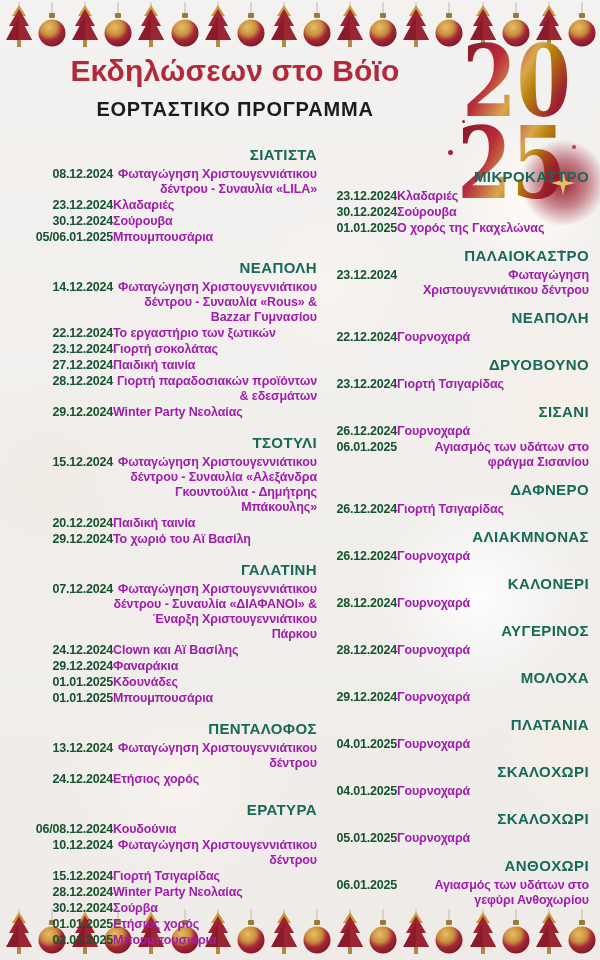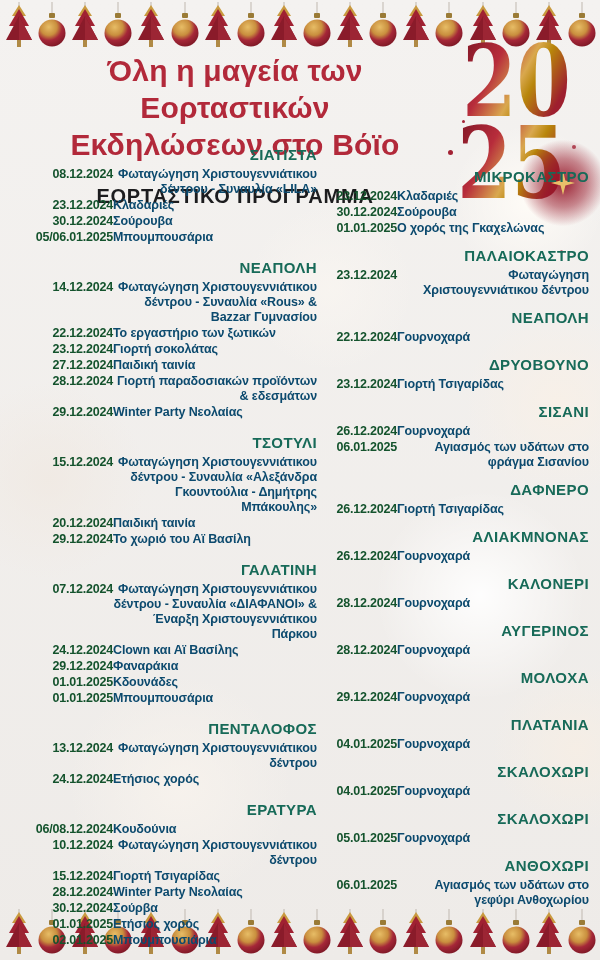--- a/index.html
+++ b/index.html
@@ -28,21 +28,21 @@
   #border-bottom { bottom:3px; }
   .motif { display:block; }
 
   #title-block {
     position:absolute; left:15px; top:52px; width:440px; text-align:center;
   }
   #title-block .title-line {
     color:#b2293a; font-weight:bold; font-size:30px; line-height:37px; letter-spacing:.2px;
   }
   #subtitle {
-    margin-top:22px; color:#1c1c1e; font-weight:bold; font-size:20px; letter-spacing:.8px;
+    margin-top:9px; color:#1c1c1e; font-weight:bold; font-size:20px; letter-spacing:.8px;
   }
 
   #year-badge { position:absolute; left:440px; top:40px; width:160px; height:200px; }
   .year-digits {
     position:absolute;
     font-family:"DejaVu Serif", serif; font-weight:bold;
     font-size:100px; line-height:.78;
     transform:scaleX(.78);
     background:linear-gradient(125deg,#8e1c2b 8%,#b72c3b 30%,#d9a84e 52%,#b8860b 62%,#9e1f2f 85%);
     -webkit-background-clip:text; background-clip:text;
@@ -70,21 +70,21 @@
     color:#176a58; font-weight:bold; font-size:15px; line-height:17px;
     letter-spacing:.4px; margin-bottom:4px;
   }
   .row { display:flex; margin-bottom:1px; }
   .date {
     flex:0 0 86px; color:#14532d; font-weight:bold; font-size:12.5px;
     line-height:15px; letter-spacing:-.2px;
   }
   #col-right .date { flex:0 0 74px; }
   .event {
-    color:#0c4a6e; font-weight:bold; font-size:12.5px; line-height:15px; letter-spacing:-.1px;
+    color:#a21caf; font-weight:bold; font-size:12.5px; line-height:15px; letter-spacing:-.1px;
   }
   .hidden-defs { position:absolute; width:0; height:0; }
 </style>
 </head>
 <body>
 
 <svg class="hidden-defs" aria-hidden="true">
   <defs>
     <radialGradient id="ballGrad" cx="38%" cy="28%" r="80%">
       <stop offset="0%" stop-color="#e7bd66"></stop>
@@ -328,21 +328,20 @@
         <rect x="13" y="38" width="4" height="7" fill="#b08a45"></rect>
       </svg></span>
     <span class="motif"><svg width="28" height="47" viewBox="0 0 28 47">
         <line x1="14" y1="0" x2="14" y2="12" stroke="#c8c2ba" stroke-width="1.2"></line>
         <rect x="11" y="11" width="6" height="5" rx="1" fill="#9a7b36"></rect>
         <circle cx="14" cy="31" r="13.5" fill="url(#ballGrad)"></circle>
       </svg></span>
   </div>
 
 <div id="title-block">
-  <div class="title-line">Όλη η μαγεία των Εορταστικών</div>
   <div class="title-line">Εκδηλώσεων στο Βόϊο</div>
   <div id="subtitle">ΕΟΡΤΑΣΤΙΚΟ ΠΡΟΓΡΑΜΜΑ</div>
 </div>
 
 <div id="year-badge">
   <span id="year-top" class="year-digits">20</span>
   <span id="year-bottom" class="year-digits">25</span>
   <div id="starburst">
     <svg width="24" height="24" viewBox="0 0 24 24">
       <path d="M12 0 L14.4 9.6 L24 12 L14.4 14.4 L12 24 L9.6 14.4 L0 12 L9.6 9.6 Z" fill="#e8c06a"></path>

